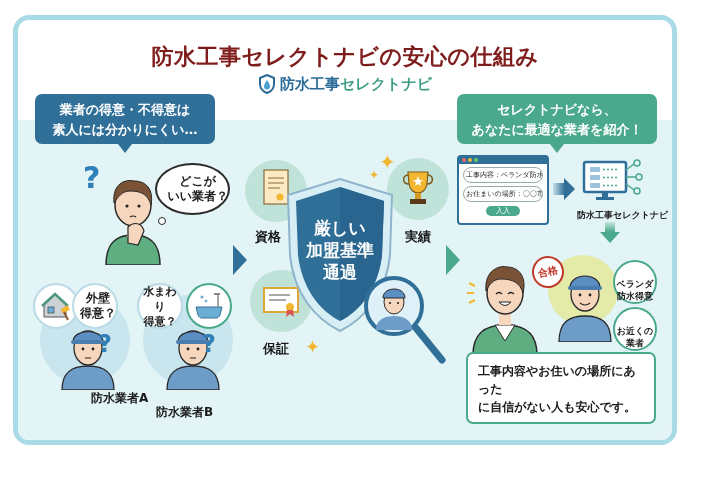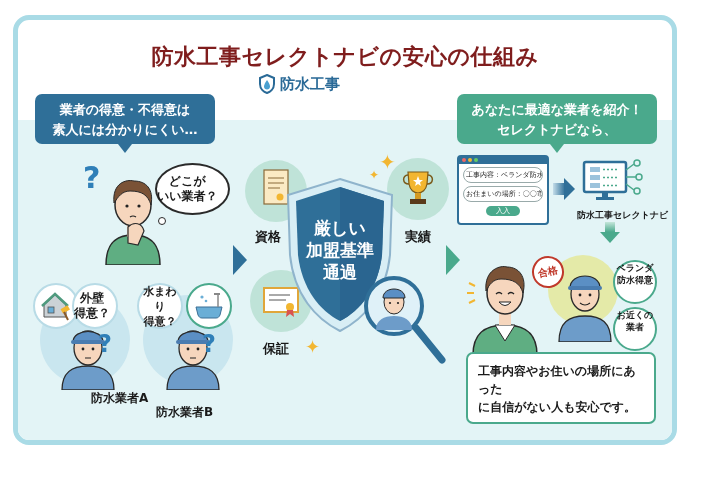--- a/index.html
+++ b/index.html
@@ -18,56 +18,57 @@
   .bubble.blue:after { border-top-color:#2f6f98; }
   .bubble.green { background:#4aa98c; }
   .bubble.green:after { border-top-color:#4aa98c; }
   .logo { position:absolute; left:258px; top:74px; display:flex; align-items:center; gap:4px;
           font-size:15px; font-weight:bold; }
   .logo .a { color:#2a6a97; } .logo .b { color:#3f9f86; }
   .abs { position:absolute; }
   .circle { position:absolute; border-radius:50%; }
   .thought { position:absolute; background:#fff; border:2px solid #2a2a2a; border-radius:50%;
              font-size:12px; font-weight:bold; text-align:center; display:flex; align-items:center;
-             justify-content:flex-start; line-height:15px; box-sizing:border-box; }
+             justify-content:flex-end; line-height:15px; box-sizing:border-box; }
   .qmark { position:absolute; font-size:30px; font-weight:bold; color:#2f7fb8; }
   .label { position:absolute; font-size:12px; font-weight:bold; }
   .tri-r { position:absolute; width:0; height:0; border-top:15px solid transparent;
            border-bottom:15px solid transparent; border-left:14px solid; }
   .shield-text { position:absolute; left:0; right:0; color:#fff; font-weight:bold; text-align:center;
                  font-size:17px; line-height:22px; }
   .formwin { position:absolute; left:457px; top:155px; width:92px; height:70px; background:#fff;
              border:2px solid #2f6f98; border-radius:4px; box-sizing:border-box; }
   .formwin .bar { height:7px; background:#2f6f98; display:flex; gap:2px; padding:1px 3px; box-sizing:border-box; }
   .formwin .dot { width:4px; height:4px; border-radius:50%; }
   .formwin .field { margin:3px 4px 0 4px; border:1px solid #9aa; border-radius:8px; font-size:7px;
                     padding:2px 2px; white-space:nowrap; overflow:hidden; }
   .formwin .btn { margin:4px auto 0 auto; width:34px; height:10px; background:#4aa98c; border-radius:5px;
                   color:#fff; font-size:7px; text-align:center; line-height:10px; }
   .infobox { position:absolute; left:466px; top:352px; width:190px; height:72px; background:#fff;
              border:2px solid #4aa98c; border-radius:7px; box-sizing:border-box;
              font-size:12px; font-weight:bold; line-height:18px; padding:8px 10px; }
   .smallbubble { position:absolute; width:44px; height:44px; border:2px solid #4aa98c; background:#fff;
                  border-radius:50%; font-size:9px; font-weight:bold; text-align:center; display:flex;
-                 align-items:flex-start; justify-content:center; line-height:12px; box-sizing:border-box; }
+                 align-items:flex-end; justify-content:center; line-height:12px; box-sizing:border-box; }
 </style>
 </head>
 <body>
 
 <div class="frame">
   <div class="band"></div>
   <div class="title">防水工事セレクトナビの安心の仕組み</div>
 </div>
 
 <div class="logo">
   <svg width="18" height="20" viewBox="0 0 18 20">
     <path d="M9 1 L16 4 L16 10 C16 15 12 18 9 19 C6 18 2 15 2 10 L2 4 Z" fill="none" stroke="#2a6a97" stroke-width="2"></path>
     <path d="M9 6 C11 9 12 11 12 12.5 C12 14.2 10.7 15.5 9 15.5 C7.3 15.5 6 14.2 6 12.5 C6 11 7 9 9 6 Z" fill="#4aa0d0"></path>
   </svg>
   <span class="a">防水工事</span>
+    <span class="b" style="margin-left:-4px">セレクトナビ</span>
 </div>
 
 <div class="bubble blue" style="left:35px;top:94px;width:180px;height:50px;">
   <div>業者の得意・不得意は</div>
   <div>素人には分かりにくい…</div>
 </div>
 
 <div class="qmark" style="left:83px;top:160px;">?</div>
 
 <svg class="abs" style="left:98px;top:165px;" width="70" height="100" viewBox="0 0 70 100">
@@ -207,22 +208,22 @@
   <path d="M14 62 C14 52 22 48 32 48 C42 48 50 52 50 62 Z" fill="#6d9cc9"></path>
   <ellipse cx="32" cy="34" rx="10" ry="12" fill="#f6d6bd" stroke="#2a2a2a" stroke-width="1"></ellipse>
   <path d="M21 30 C21 18 43 18 43 30 Z" fill="#5b8fc4" stroke="#2a2a2a" stroke-width="1"></path>
   <circle cx="28" cy="35" r="1.1" fill="#222"></circle>
     <circle cx="36" cy="35" r="1.1" fill="#222"></circle>
 </svg>
 
 <div class="tri-r" style="left:446px;top:245px;border-left-color:#4aa98c;"></div>
 
 <div class="bubble green" style="left:457px;top:94px;width:200px;height:50px;">
+  <div>セレクトナビなら、</div>
   <div>あなたに最適な業者を紹介！</div>
-  <div>セレクトナビなら、</div>
 </div>
 
 <div class="formwin">
   <div class="bar">
     <span class="dot" style="background:#e66;"></span>
     <span class="dot" style="background:#f2b631;"></span>
     <span class="dot" style="background:#6c6;"></span>
   </div>
   <div class="field">工事内容：ベランダ防水</div>
   <div class="field">お住まいの場所：〇〇市</div>

